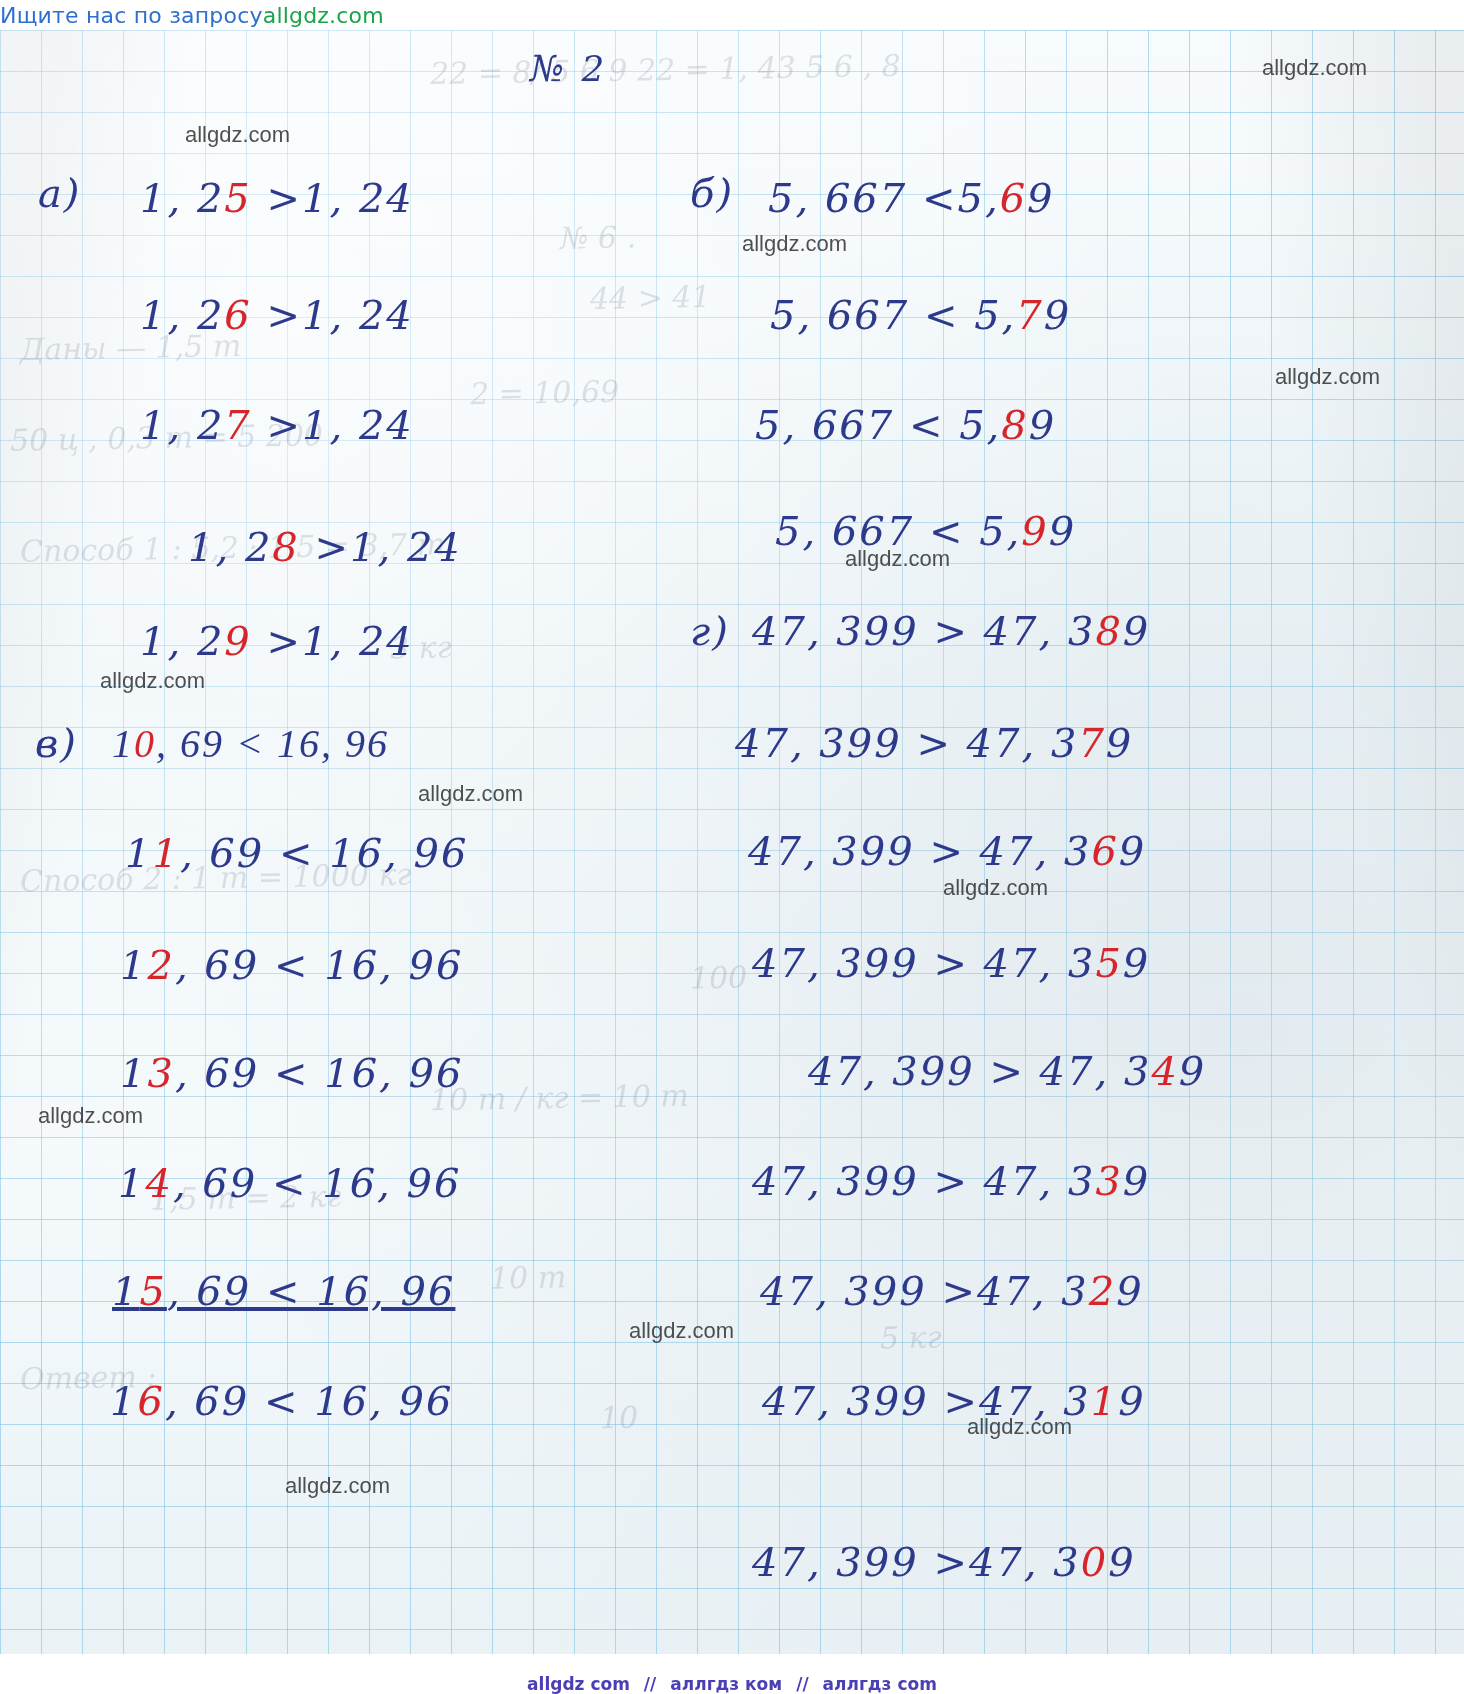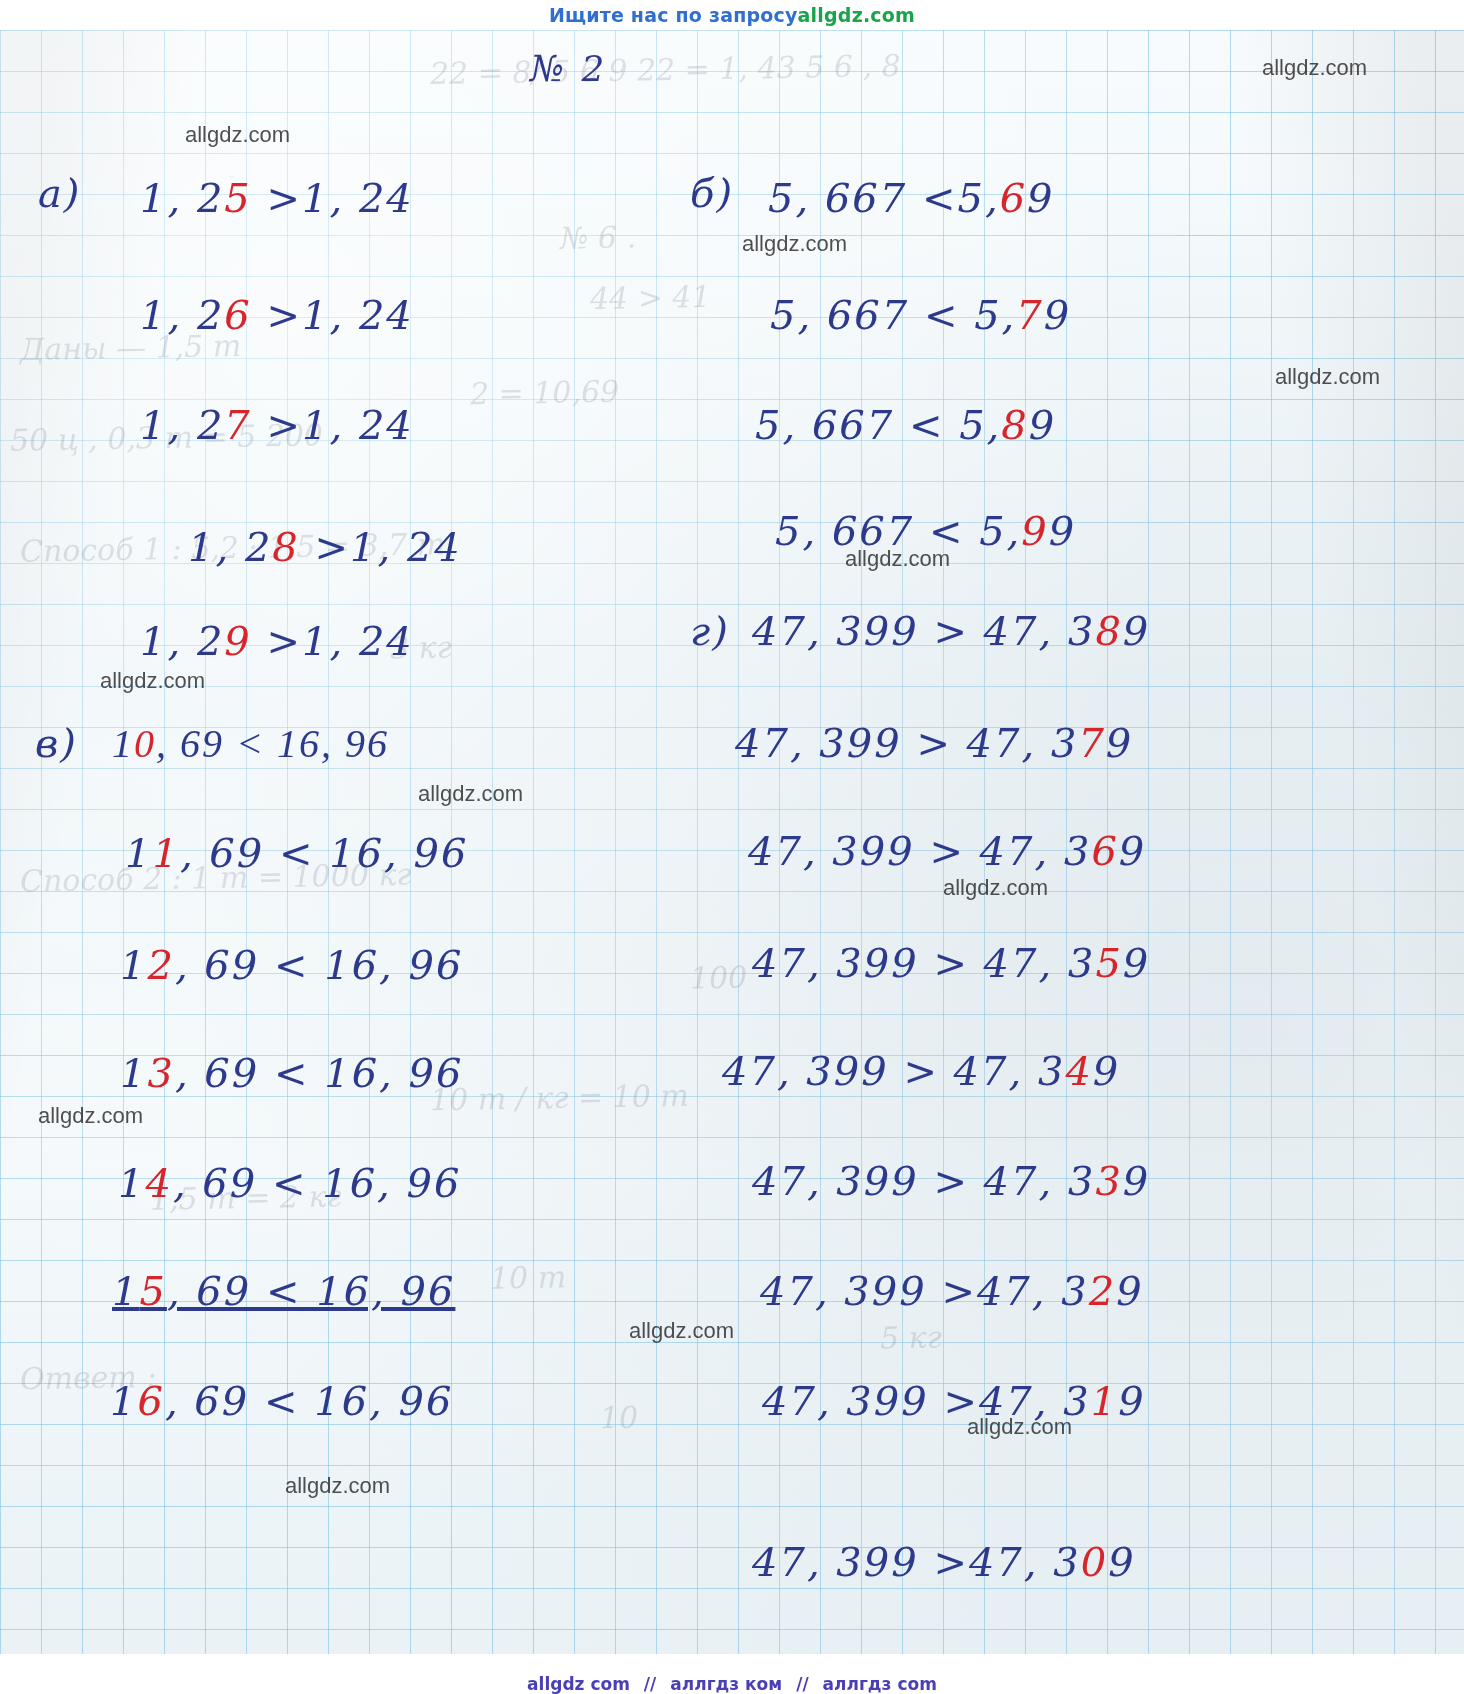--- a/index.html
+++ b/index.html
@@ -5,22 +5,22 @@
   html,body{margin:0;padding:0;}
   body{
     width:1464px;height:1694px;
     background:#ffffff;
     font-family:"DejaVu Sans", sans-serif;
     overflow:hidden;
     position:relative;
   }
   .top-banner{
     height:30px;
-    display:flex;align-items:center;justify-content:center;
-    font-size:19px;font-weight:bold;
+    display:flex;align-items:center;
+    font-size:22px;font-weight:normal;
     letter-spacing:.2px;
   }
   .top-banner .t1{color:#2f6fd0;}
   .top-banner .t2{color:#19a34a;}
   .bottom-banner{
     position:absolute;left:0;right:0;bottom:0;height:40px;
     display:flex;align-items:flex-end;justify-content:center;
     gap:14px;
     font-size:17px;font-weight:bold;color:#4a3fb5;
   }
@@ -133,21 +133,21 @@
       <div class="hw row" style="left: 120px; top: 912px;"><span>1</span><span class="red">2</span><span>, 69 &lt; 16, 96</span></div>
       <div class="hw row" style="left: 120px; top: 1020px;"><span>1</span><span class="red">3</span><span>, 69 &lt; 16, 96</span></div>
       <div class="hw row" style="left: 118px; top: 1130px;"><span>1</span><span class="red">4</span><span>, 69 &lt; 16, 96</span></div>
       <div class="hw row" style="left: 112px; top: 1238px; text-decoration: underline;"><span>1</span><span class="red">5</span><span>, 69 &lt; 16, 96</span></div>
       <div class="hw row" style="left: 110px; top: 1348px;"><span>1</span><span class="red">6</span><span>, 69 &lt; 16, 96</span></div>
       <div class="hw lbl" style="left: 690px; top: 578px;">г)</div>
       <div class="hw row" style="left: 752px; top: 578px;"><span>47, 399  &gt; 47, 3</span><span class="red">8</span><span>9</span></div>
       <div class="hw row" style="left: 735px; top: 690px;"><span>47, 399 &gt; 47, 3</span><span class="red">7</span><span>9</span></div>
       <div class="hw row" style="left: 748px; top: 798px;"><span>47, 399 &gt; 47, 3</span><span class="red">6</span><span>9</span></div>
       <div class="hw row" style="left: 752px; top: 910px;"><span>47, 399 &gt; 47, 3</span><span class="red">5</span><span>9</span></div>
-      <div class="hw row" style="left: 722px; top: 1018px;"><span>47, 399 &gt; 47, 3</span><span class="red">4</span><span>9</span></div>
+      <div class="hw row" style="left: 808px; top: 1018px;"><span>47, 399 &gt; 47, 3</span><span class="red">4</span><span>9</span></div>
       <div class="hw row" style="left: 752px; top: 1128px;"><span>47, 399 &gt; 47, 3</span><span class="red">3</span><span>9</span></div>
       <div class="hw row" style="left: 760px; top: 1238px;"><span>47, 399 &gt;47, 3</span><span class="red">2</span><span>9</span></div>
       <div class="hw row" style="left: 762px; top: 1348px;"><span>47, 399 &gt;47, 3</span><span class="red">1</span><span>9</span></div>
       <div class="hw row" style="left: 752px; top: 1462px; margin-top: 47px;"><span>47, 399 &gt;47, 3</span><span class="red">0</span><span>9</span></div>
     </div>
   <div id="wm-layer">
       <div class="wm" style="left: 1262px; top: 25px;">allgdz.com</div>
       <div class="wm" style="left: 185px; top: 92px;">allgdz.com</div>
       <div class="wm" style="left: 742px; top: 201px;">allgdz.com</div>
       <div class="wm" style="left: 1275px; top: 334px;">allgdz.com</div>

